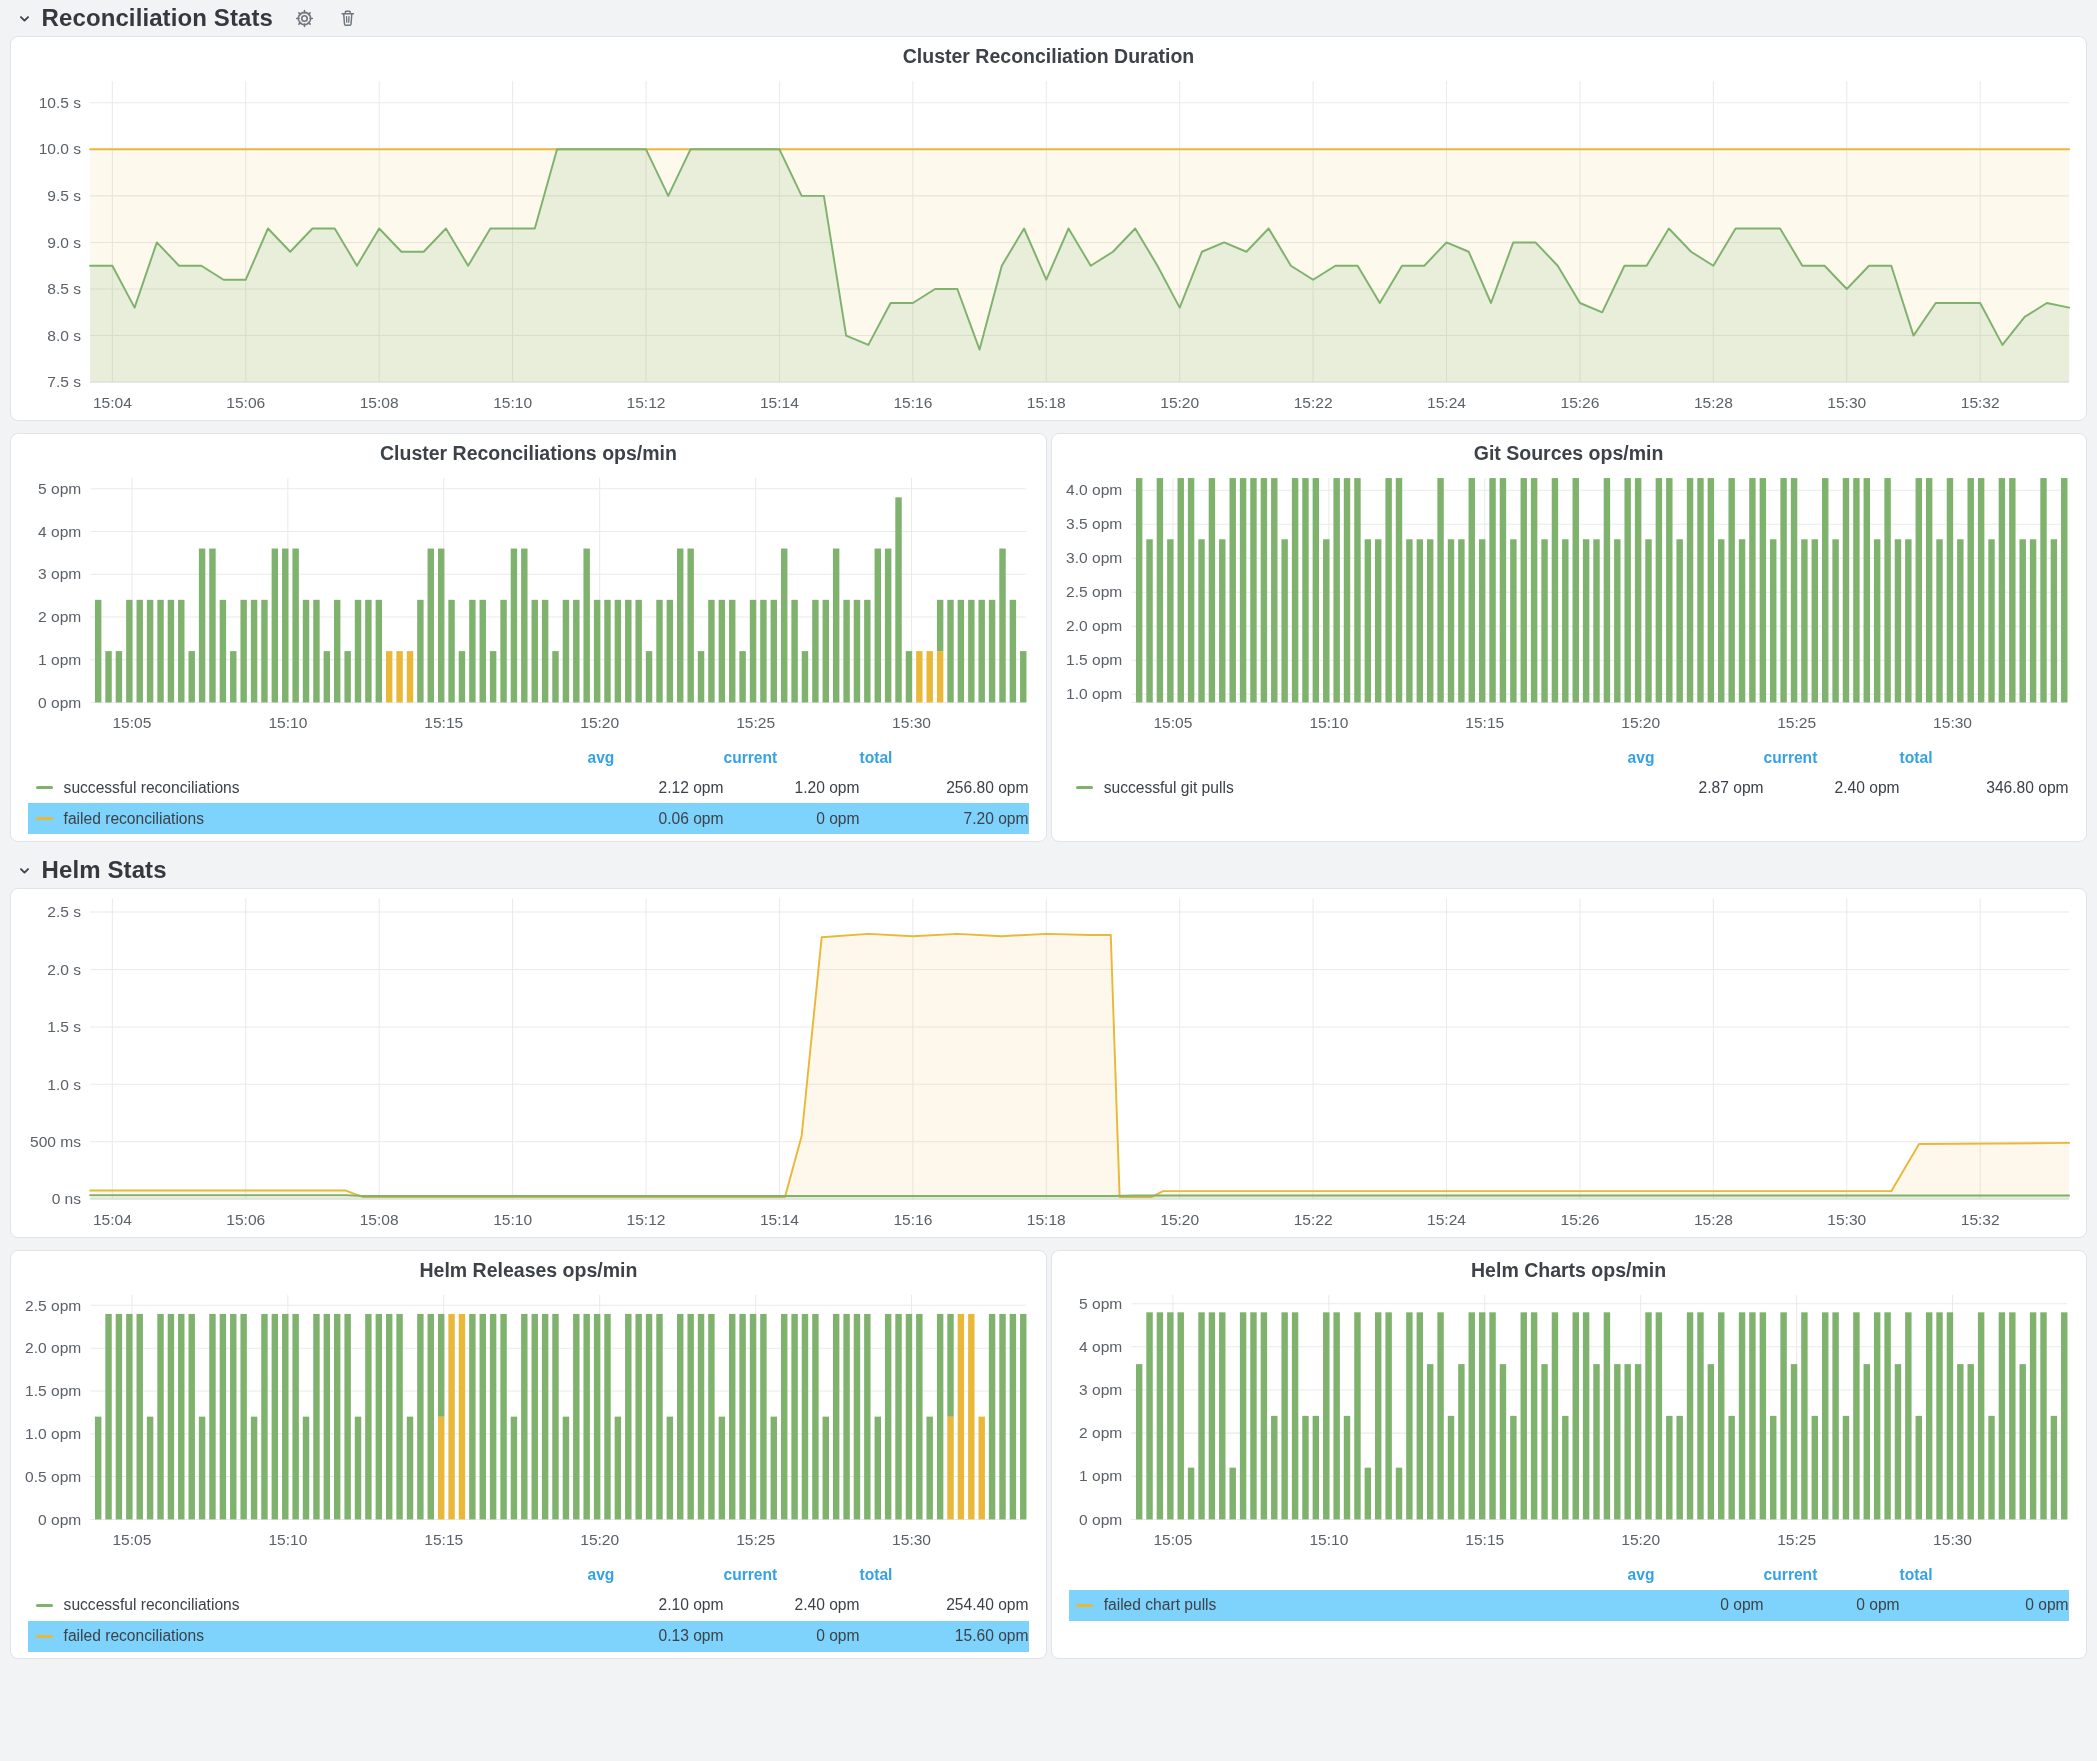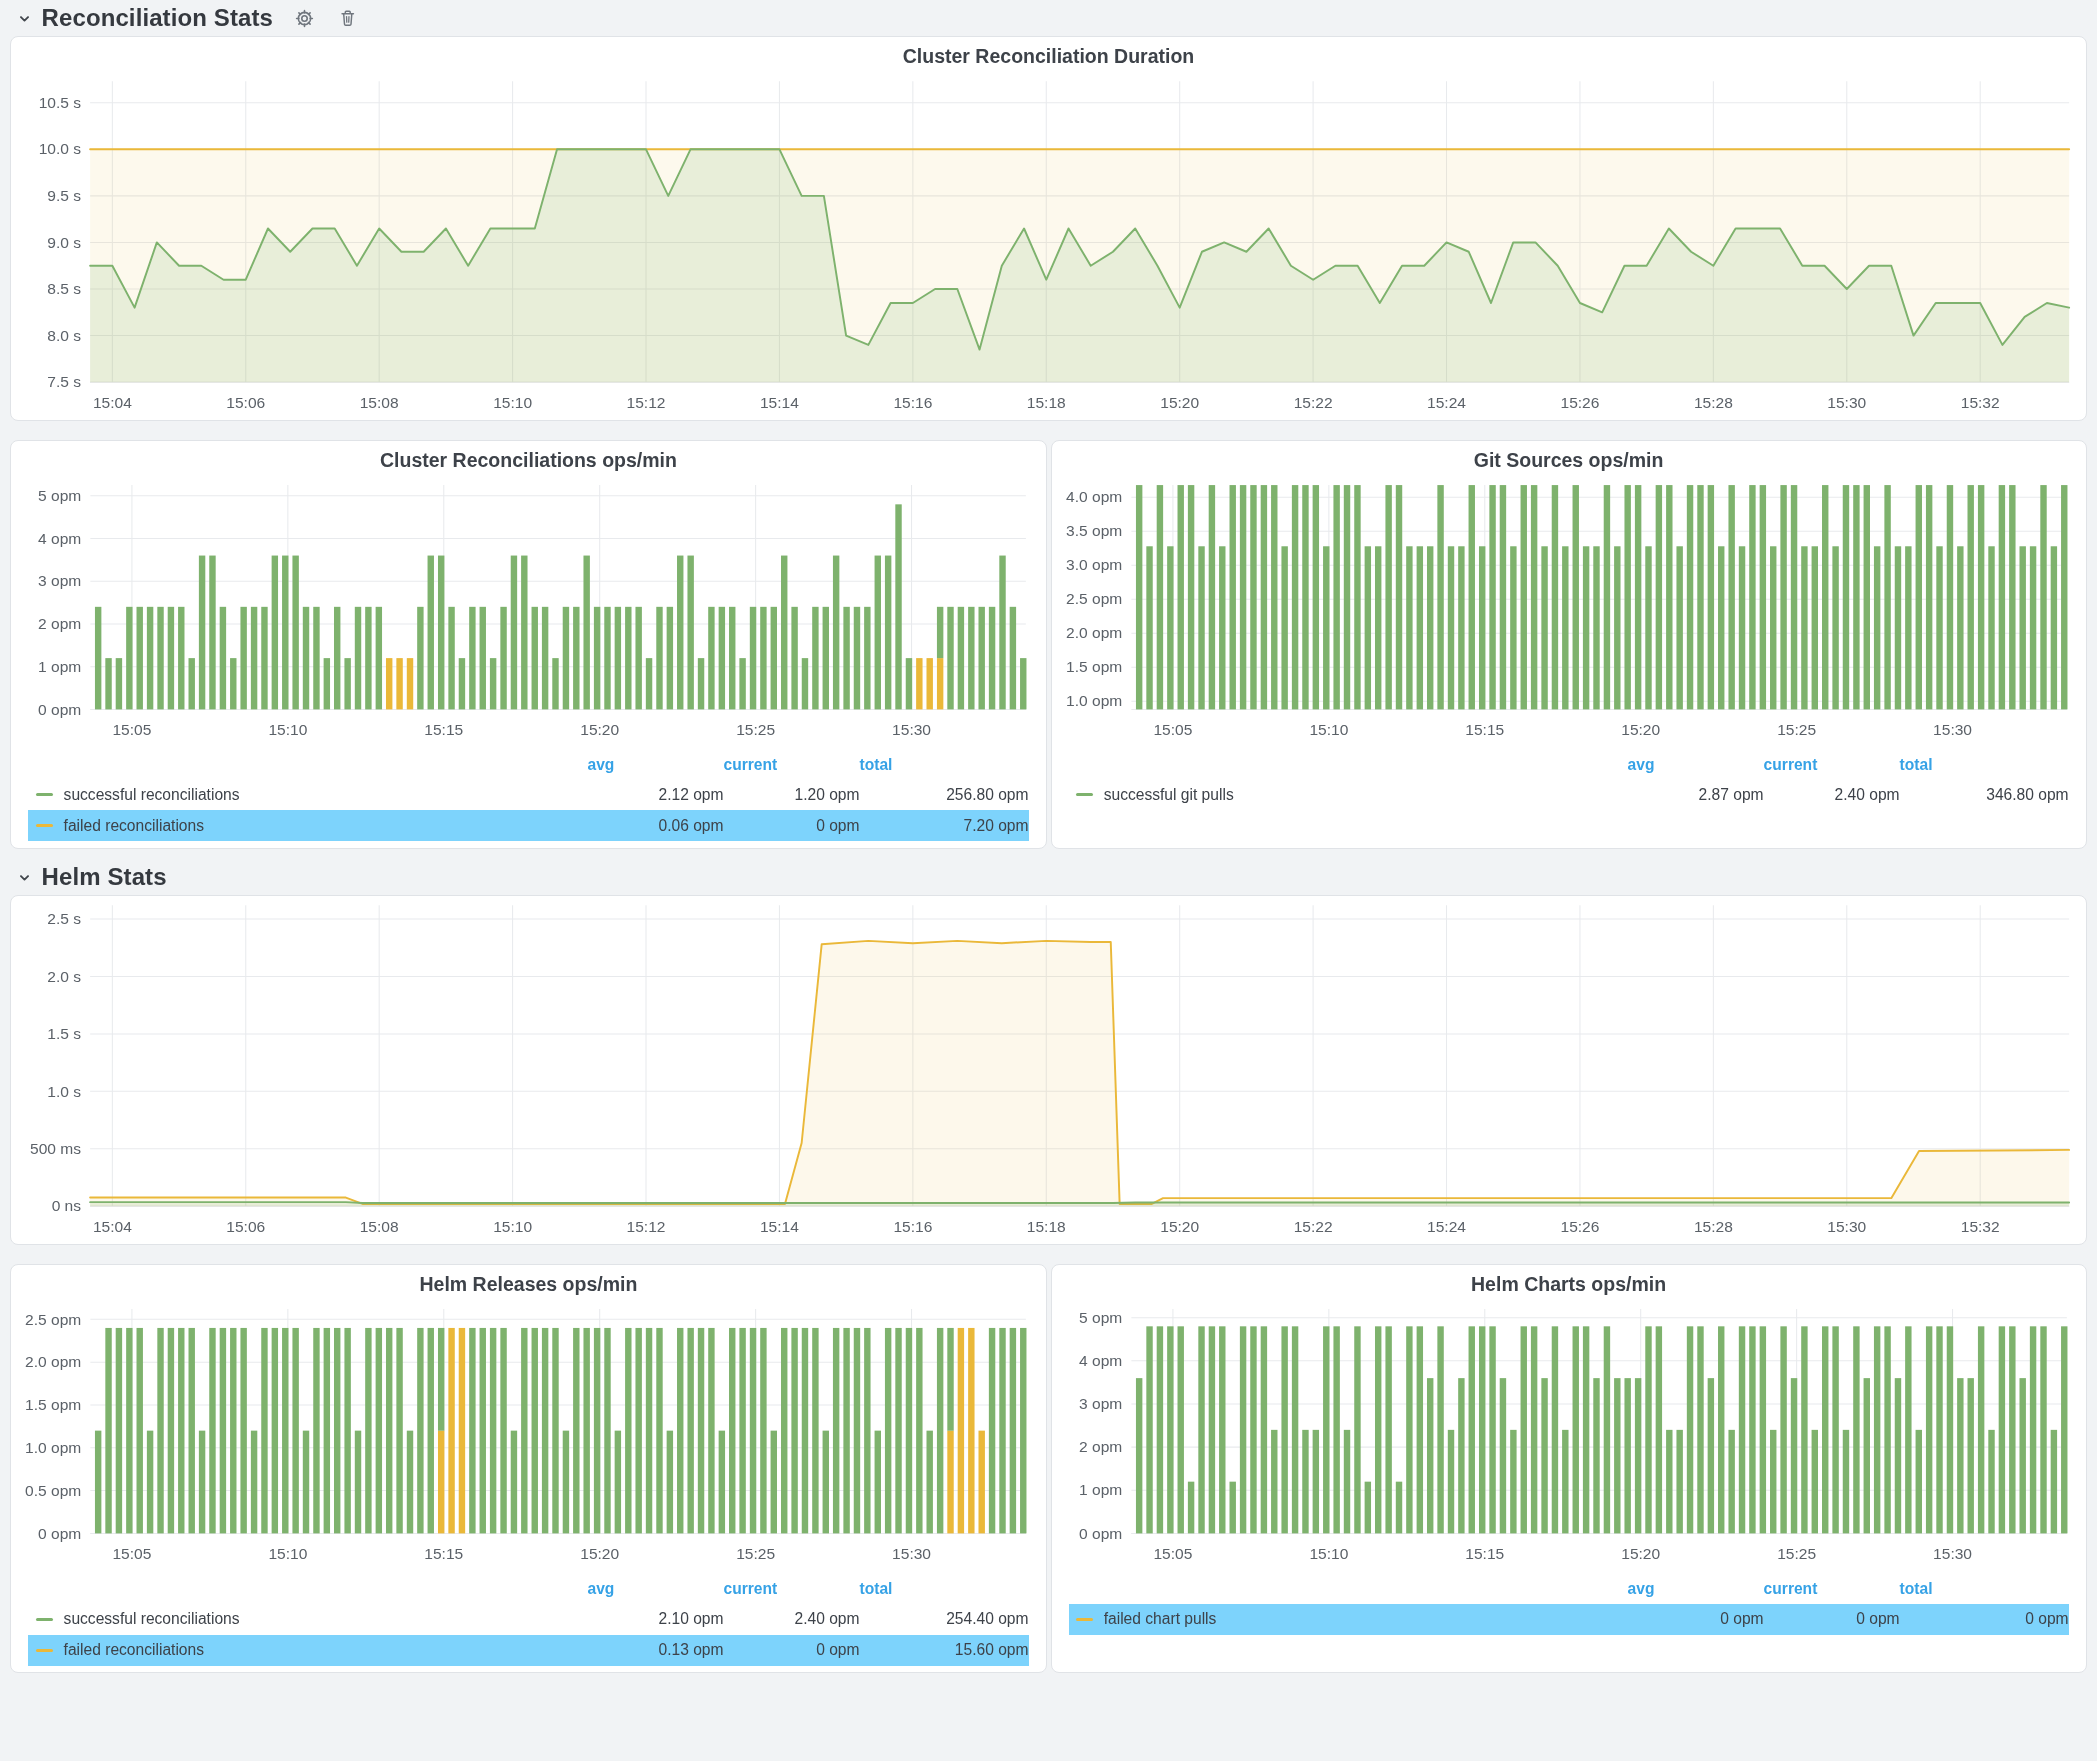--- a/index.html
+++ b/index.html
@@ -10,21 +10,21 @@
     font-family: "Liberation Sans", sans-serif;
     color: #3d4249;
   }
   .page { padding: 0 10.4px; }
   .section-header { display:flex; align-items:center; gap:9px; height:36px; padding-left:5.2px; }
   .section-header .chev { width:17px; height:17px; }
   .section-title { font-size:24px; font-weight:700; color:#35393f; letter-spacing:0.1px; }
   .hicon { width:22px; height:22px; margin-left:11.7px; display:inline-flex; align-items:center; justify-content:center; cursor:pointer; }
   .panel { background:#ffffff; border:0.6px solid #e0e3e7; border-radius:8px; overflow:hidden; }
   .panel.full { width:100%; }
-  .row { display:flex; gap:4px; margin-top:19px; }
+  .row { display:flex; gap:4px; margin-top:12px; }
   .panel.half { flex:1 1 0; }
   .panel-title { height:35px; line-height:38px; text-align:center; font-size:19.5px; font-weight:700; color:#3d4249; cursor:pointer; }
   .chart { width:100%; display:block; }
   .chart svg { display:block; }
   .chart text { font-family:"Liberation Sans", sans-serif; }
   .h536 { height:348px; }
   .h418 { height:271px; }
   .legend { margin:3.9px 17px 6.5px 17px; font-size:15.6px; }
   .legend-head { display:grid; grid-template-columns:1fr 136px 136px 169px; height:28.5px; align-items:center; }
   .lh { text-align:left; color:#36a2e6; font-weight:700; cursor:pointer; }

